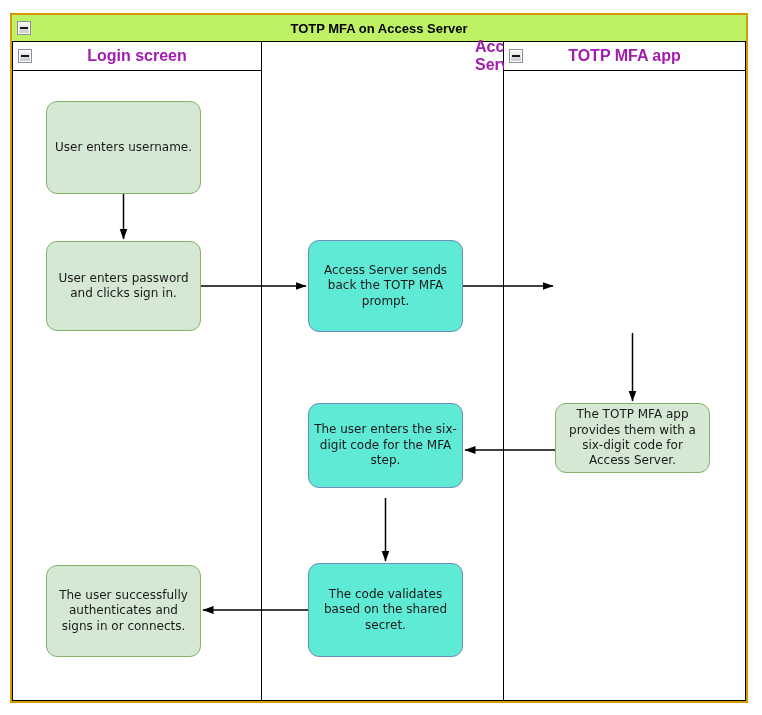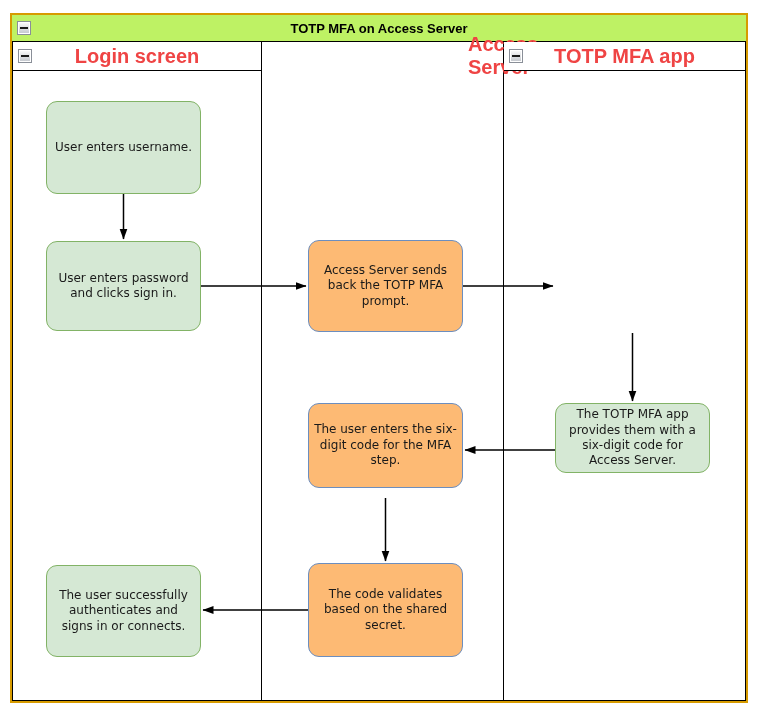--- a/index.html
+++ b/index.html
@@ -90,23 +90,23 @@
     box-sizing: border-box;
     background: #ffffff;
     flex: 0 0 auto;
   }
   .lane-title {
     position: absolute;
     left: 0; right: 0; top: 0; bottom: 0;
     display: flex;
     align-items: center;
     justify-content: center;
-    font-size: 20px;
+    font-size: 16px;
     font-weight: bold;
-    color: #ef4444;
+    color: #a21caf;
   }
   .lane-body { flex: 1 1 auto; }
   
   .node {
     position: absolute;
     box-sizing: border-box;
     border-radius: 11px;
     display: flex;
     align-items: center;
     justify-content: center;
@@ -116,21 +116,21 @@
     line-height: 1.28;
     color: #1a1a1a;
     padding: 12px 5px;
     cursor: default;
   }
   .node.green {
     background: #D5E8D4;
     border: 1.5px solid #82B366;
   }
   .node.blue {
-    background: #fdba74;
+    background: #5eead4;
     border: 1.5px solid #6C8EBF;
   }
   
   .edges-svg {
     position: absolute;
     left: 0; top: 0;
     width: 762px;
     height: 715px;
     pointer-events: none;
   }

